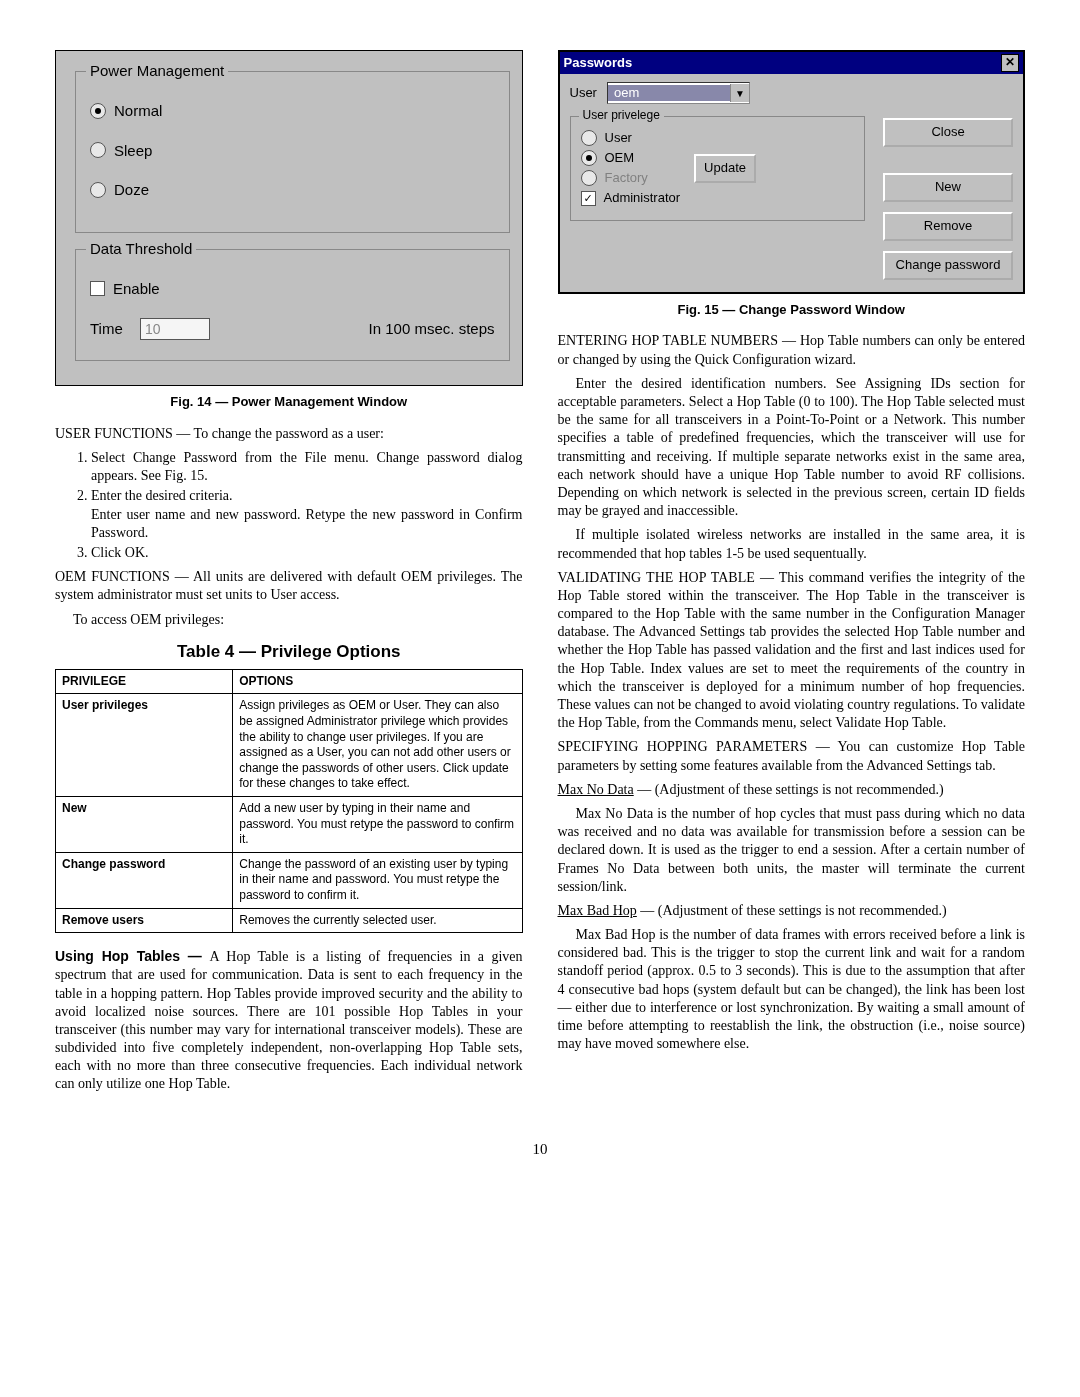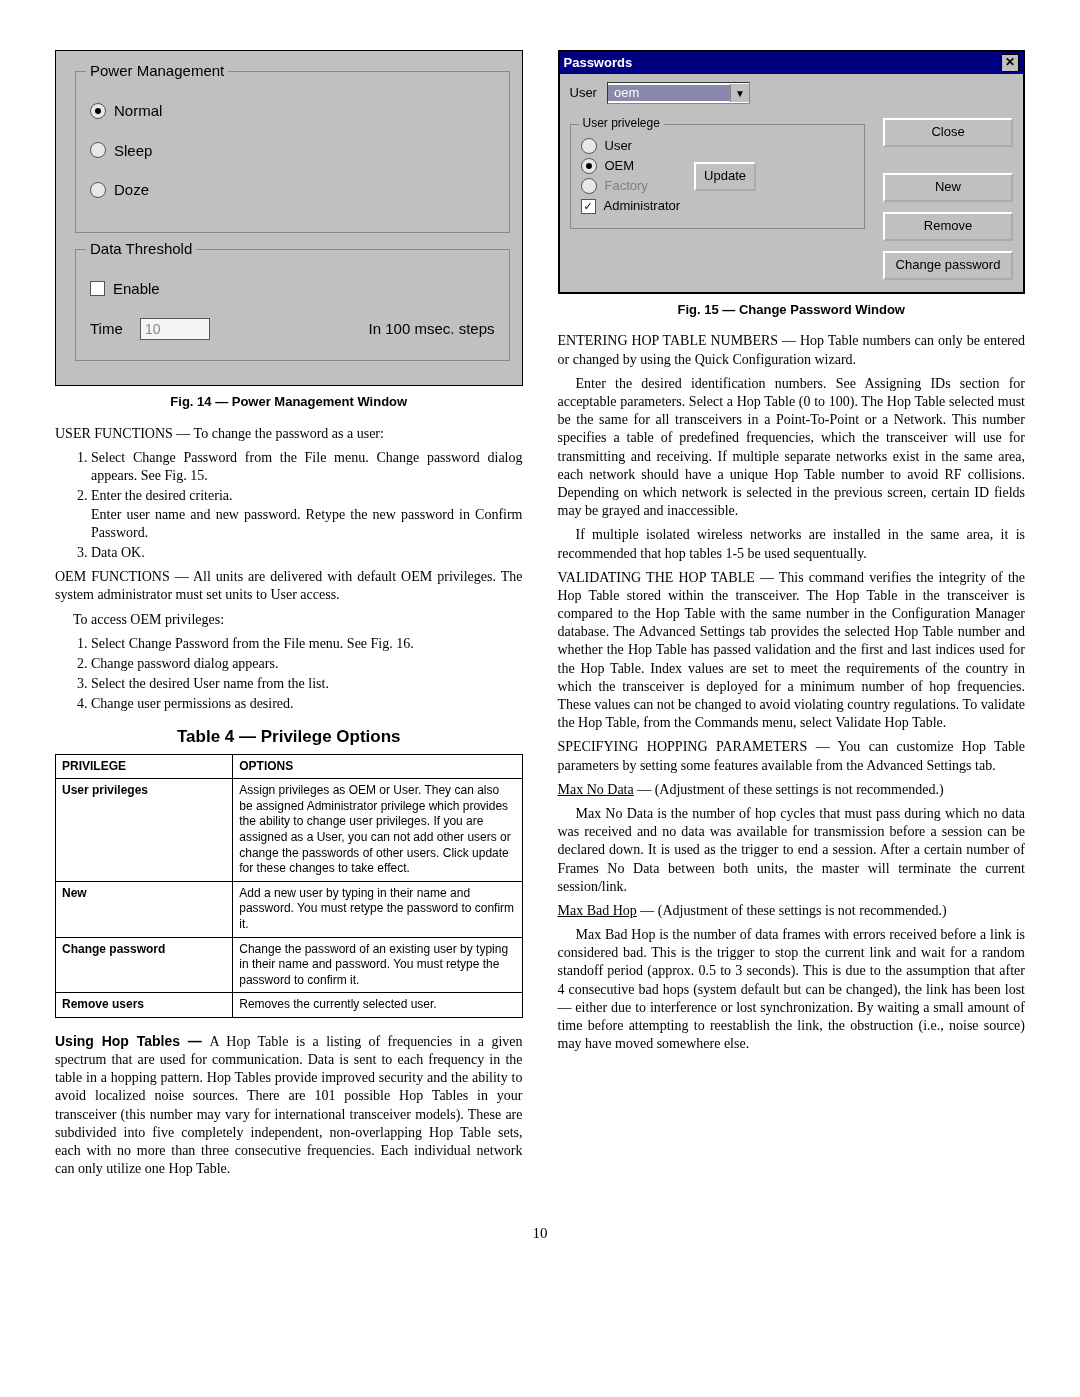--- a/index.html
+++ b/index.html
@@ -205,21 +205,21 @@
     border-left: 1px solid #888;
     background: #c0c0c0;
     display: inline-flex;
     align-items: center; justify-content: center;
     font-size: 10px;
   }
   .gb2 {
     border: 1px solid #888;
     position: relative;
     padding: 10px 10px 10px 10px;
-    margin-top: 20px;
+    margin-top: 12px;
   }
   .gb2-title {
     position: absolute;
     top: -9px; left: 8px;
     background: #c0c0c0;
     padding: 0 4px;
     font-size: 12px;
   }
   .dlg-left .radio-row, .dlg-left .check-row { font-size: 13px; margin: 3px 0; }
   .disabled-text { color: #808080; }
@@ -266,31 +266,25 @@
     </div>
     <div class="fig-caption">Fig. 14 — Power Management Window</div>
 
     <p class="body-text">USER FUNCTIONS — To change the password as a user:</p>
     <ol class="steps">
       <li>Select Change Password from the File menu. Change password dialog appears. See Fig. 15.</li>
       <li>
         <span>Enter the desired criteria.</span>
         <div class="sub">Enter user name and new password. Retype the new password in Confirm Password.</div>
       </li>
-      <li>Data OK.</li>
+      <li>Click OK.</li>
     </ol>
 
     <p class="body-text">OEM FUNCTIONS — All units are delivered with default OEM privileges. The system administrator must set units to User access.</p>
     <p class="body-text indent">To access OEM privileges:</p>
-    <ol class="steps">
-      <li>Select Change Password from the File menu. See Fig. 16.</li>
-      <li>Change password dialog appears.</li>
-      <li>Select the desired User name from the list.</li>
-      <li>Change user permissions as desired.</li>
-    </ol>
 
     <div class="table-caption">Table 4 — Privilege Options</div>
     <table class="priv">
       <tbody>
           <tr>
         <th>PRIVILEGE</th>
         <th>OPTIONS</th>
       </tr>
       <tr>
         <td class="k">User privileges</td>

